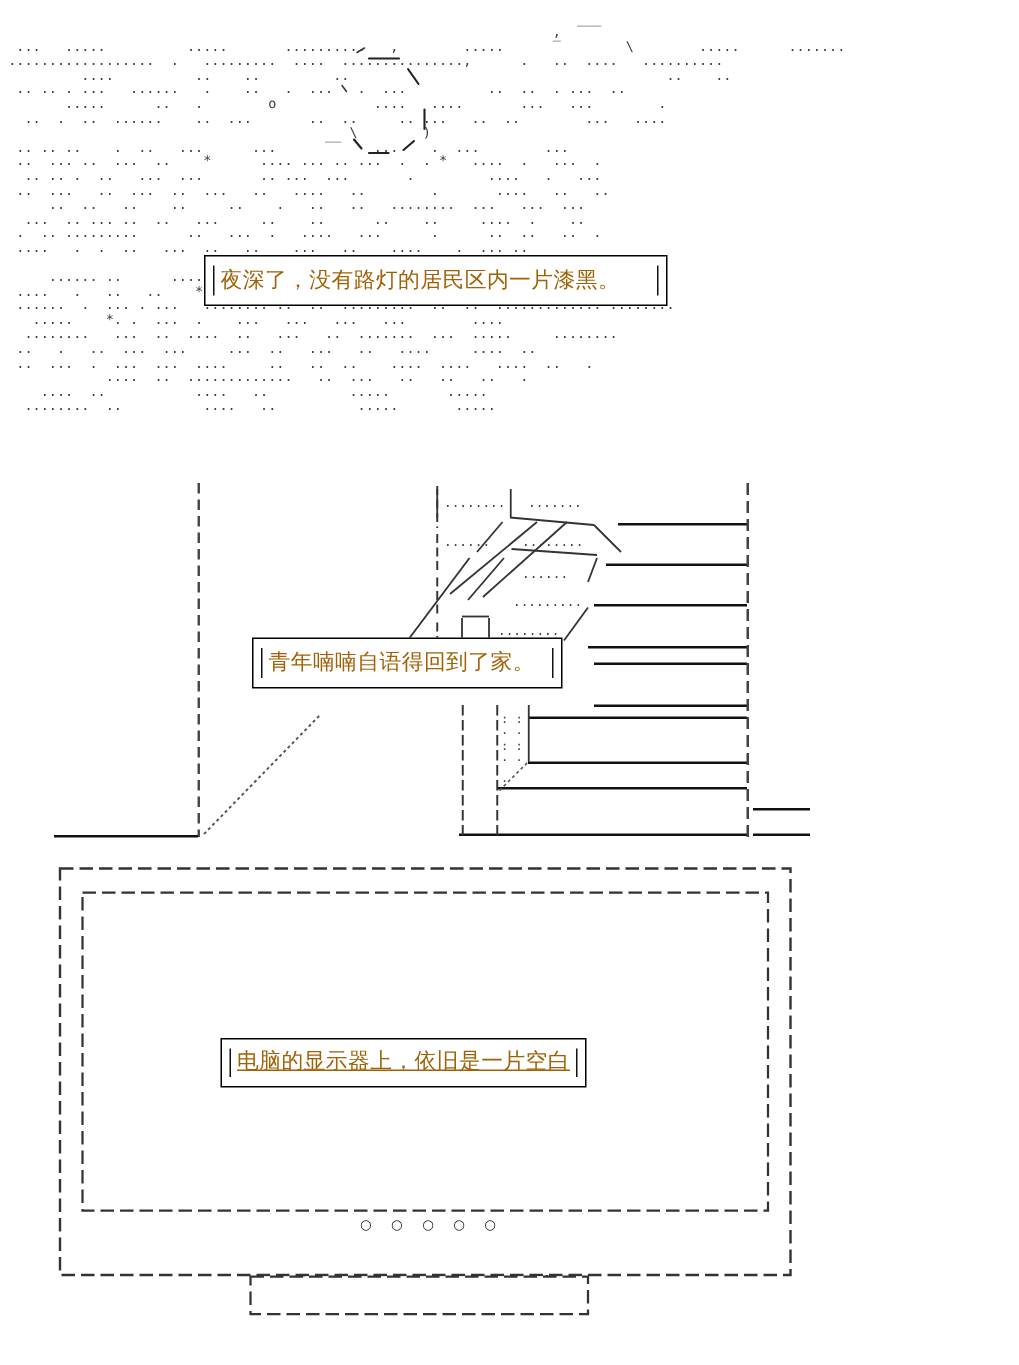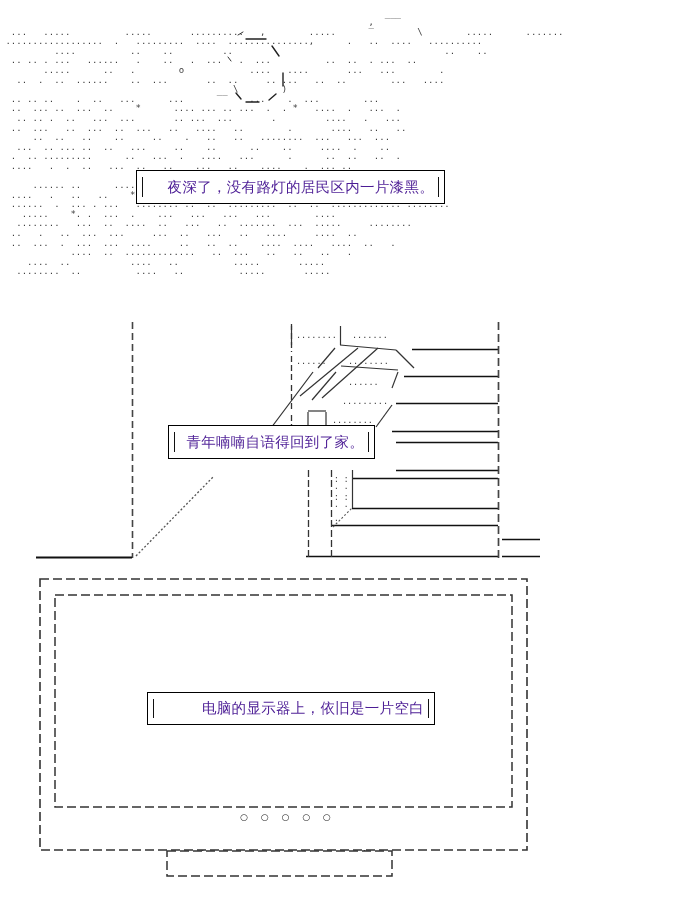--- a/index.html
+++ b/index.html
@@ -23,35 +23,35 @@
   
   .art-layer{position:absolute;left:0;top:0;width:679px;height:910px;}
   .art-layer svg{display:block;}
 
   
   .dlg{
     position:absolute;
     background:#ffffff;
     border:1px solid #000000;
     box-sizing:border-box;
-    display:flex;align-items:center;justify-content:flex-end;
+    display:flex;align-items:center;justify-content:flex-start;
     font-family:"DejaVu Sans","Liberation Sans",sans-serif;
-    color:#4c1d95;
+    color:#a16207;
     z-index:30;
   }
   .dlg .dlg-text{
     font-size:14.5px;
     line-height:1;
     white-space:nowrap;
     letter-spacing:0.3px;
     padding:0 10px;
   }
   #dlg-1{left:136px;top:170px;width:309px;height:34px;}
   #dlg-2{left:168px;top:425px;width:207px;height:34px;}
-  #dlg-3{left:147px;top:692px;width:288px;height:33px;}
+  #dlg-3{left:147px;top:692px;width:244px;height:33px;text-decoration:underline;}
 
   .dash-v{
     position:absolute;top:6px;bottom:6px;width:1px;background:#111;
   }
   .dash-v.l{left:5px;}
   .dash-v.r{right:5px;}
 </style>
 </head>
 <body>
 

